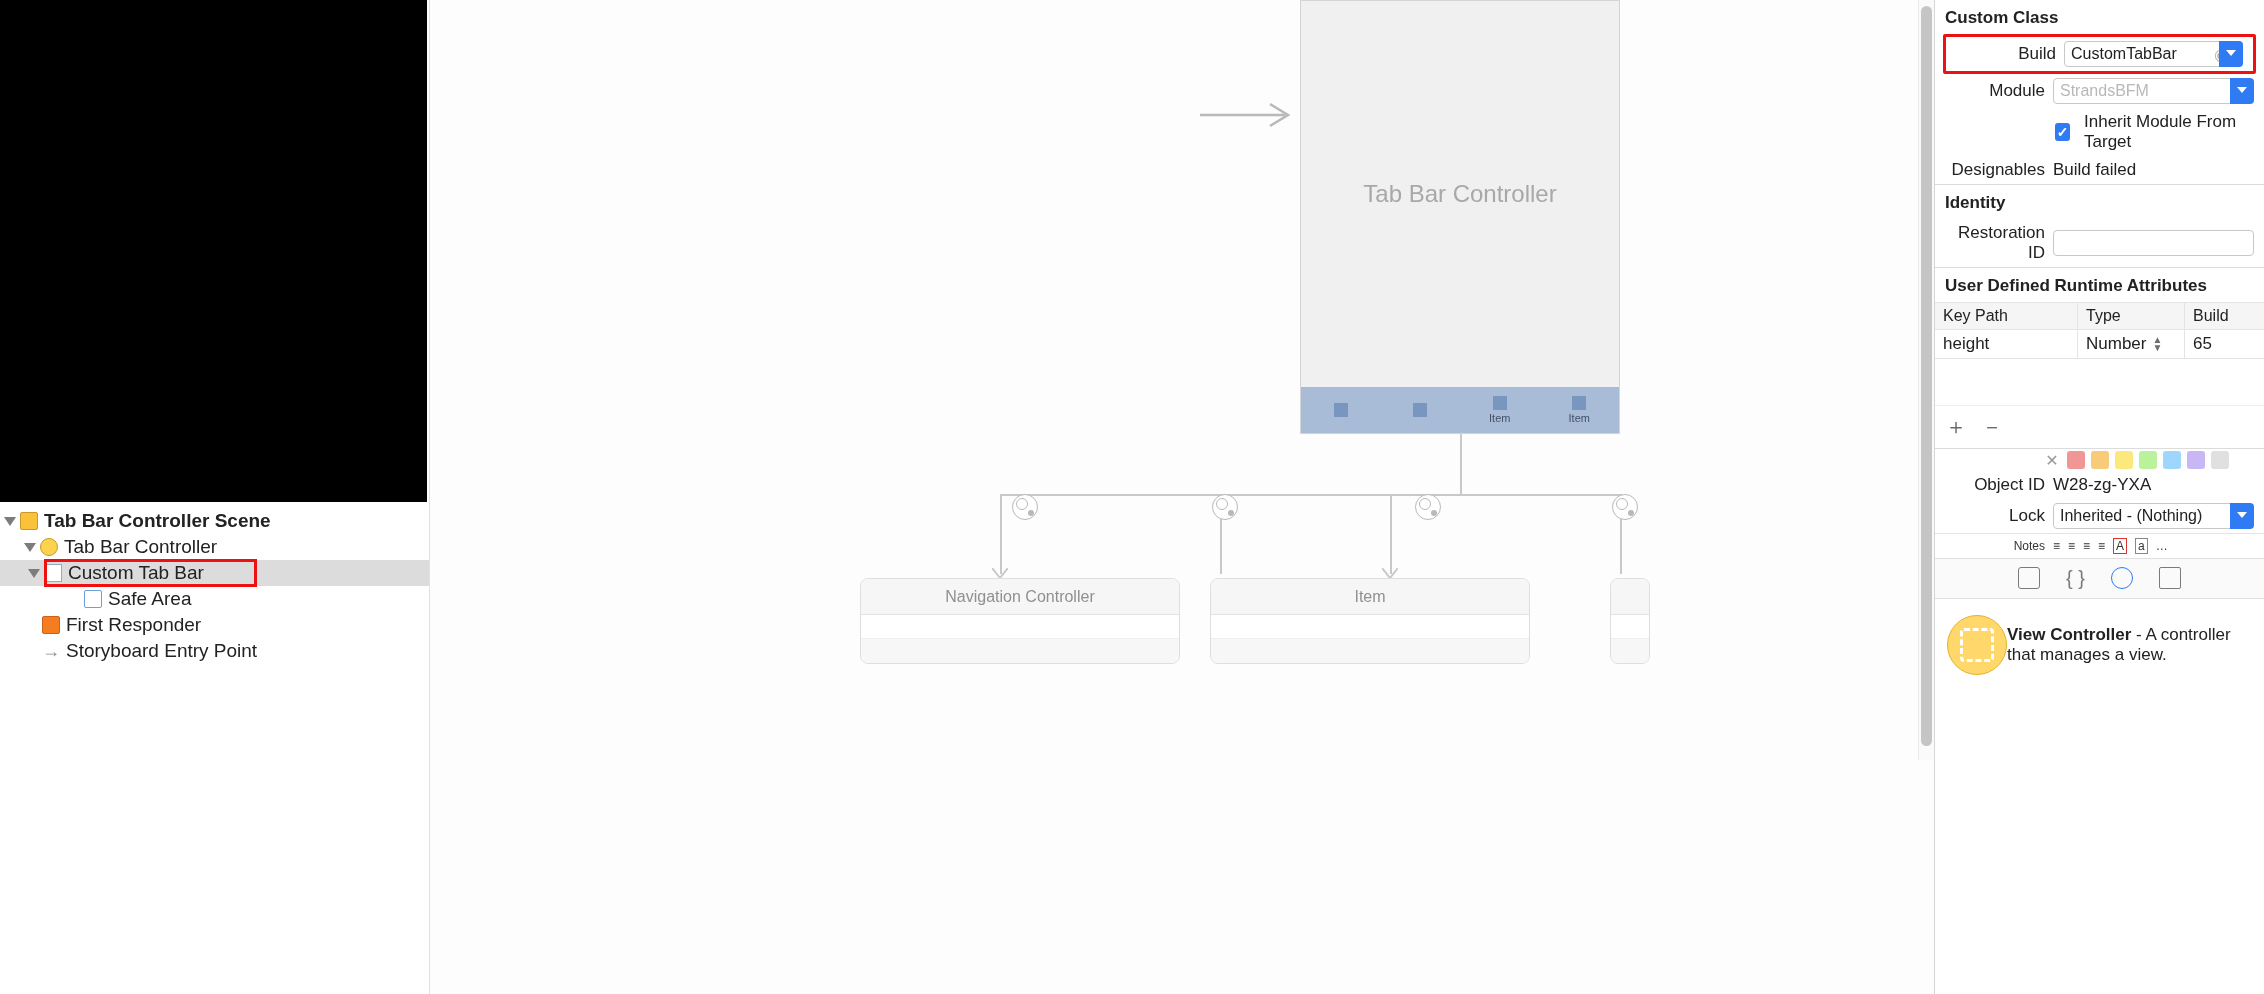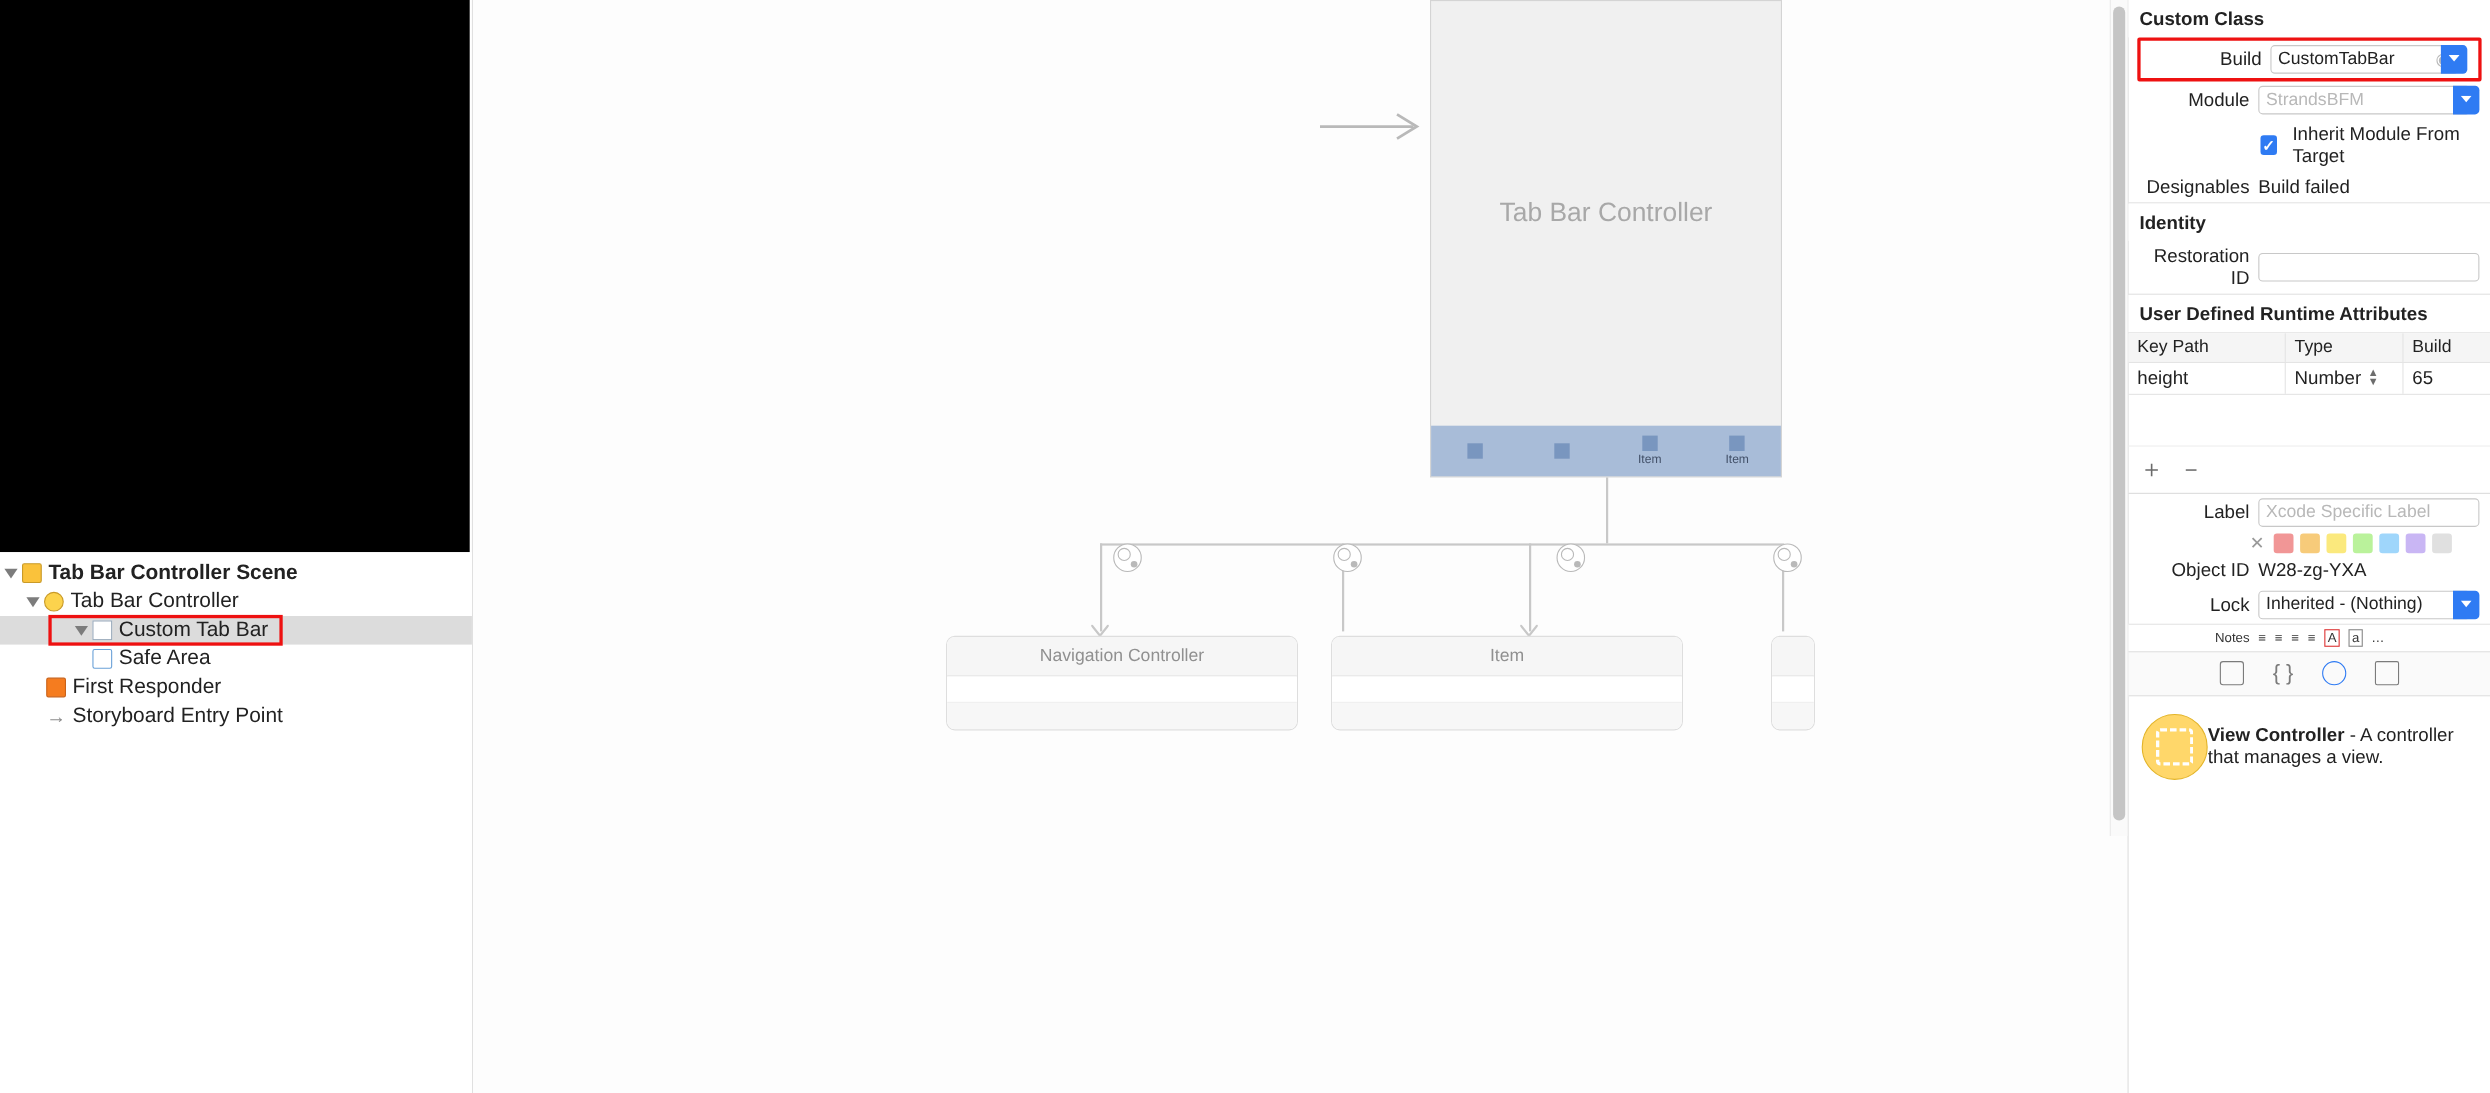--- a/index.html
+++ b/index.html
@@ -93,21 +93,21 @@
       <div class="outline-row">
         <span class="disc"></span>
         <span class="ico ico-scene"></span>
         <b><span>Tab Bar Controller Scene</span></b>
       </div>
       <div class="outline-row" style="padding-left:24px">
         <span class="disc"></span>
         <span class="ico ico-vc"></span>
         <span>Tab Bar Controller</span>
       </div>
-      <div class="outline-row sel sel-red" style="padding-left:68px">
+      <div class="outline-row sel sel-red" style="padding-left:28px">
         <span class="disc"></span>
         <span class="ico ico-tb"></span>
         <span>Custom Tab Bar</span>
       </div>
       <div class="outline-row" style="padding-left:84px">
         <span class="ico ico-sa"></span>
         <span>Safe Area</span>
       </div>
       <div class="outline-row" style="padding-left:42px">
         <span class="ico ico-fr"></span>
@@ -249,26 +249,20 @@
         <div class="c3">65</div>
       </div>
       <div style="height:46px"></div>
     </div>
     <div class="pm">
       <span>＋</span>
       <span>－</span>
     </div>
 
     <div class="section-div"></div>
-    <div class="form-row">
-      <span class="lbl">Label</span>
-      <div class="input-like ph">
-          <span>Xcode Specific Label</span>
-        </div>
-    </div>
     <div class="color-swatches">
       <span class="sw x">✕</span>
       <span class="sw" style="background:#f19696"></span>
       <span class="sw" style="background:#f7cb7a"></span>
       <span class="sw" style="background:#fbe97d"></span>
       <span class="sw" style="background:#baf29b"></span>
       <span class="sw" style="background:#9fd6fb"></span>
       <span class="sw" style="background:#c9b6f4"></span>
       <span class="sw" style="background:#e0e0e0"></span>
     </div>

